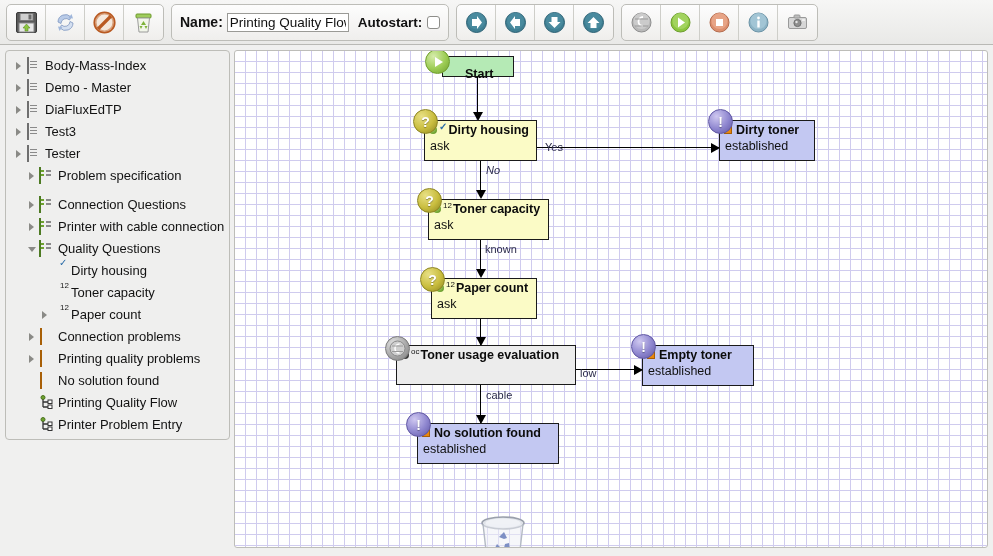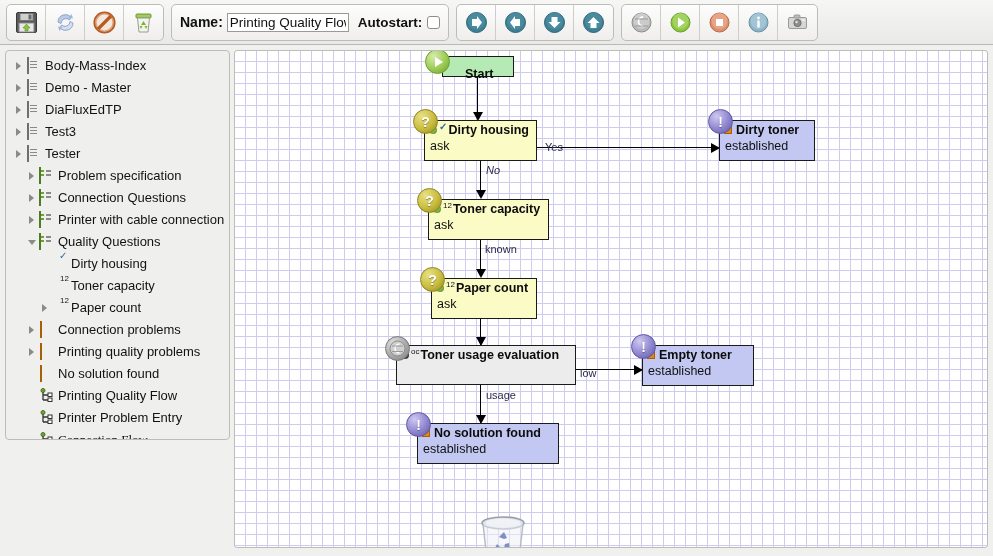--- a/index.html
+++ b/index.html
@@ -260,21 +260,21 @@
           <span class="ticon"><span class="ico-doc"></span></span>
           <span class="tlabel">Tester</span>
         </div>
         <div class="trow" style="padding-left: 19px;">
           <span class="tw">
             <span class="arrow closed"></span>
           </span>
           <span class="ticon"><span class="ico-qs"></span></span>
           <span class="tlabel">Problem specification</span>
         </div>
-        <div class="trow" style="padding-left: 19px;">
+        <div class="trow" style="padding-left: 19px; margin-top: 7px;">
           <span class="tw">
             <span class="arrow closed"></span>
           </span>
           <span class="ticon"><span class="ico-qs"></span></span>
           <span class="tlabel">Connection Questions</span>
         </div>
         <div class="trow" style="padding-left: 19px;">
           <span class="tw">
             <span class="arrow closed"></span>
           </span>
@@ -385,21 +385,21 @@
     <div class="arrowhead ah-right" style="left:399px;top:314px;"></div>
 
     <div class="edge" style="left:245px;top:334px;width:1.4px;height:38px;"></div>
     <div class="arrowhead ah-down" style="left:241px;top:364px;"></div>
 
     <div id="edgelabels">
         <div class="elabel" style="left: 310px; top: 90px;">Yes</div>
         <div class="elabel" style="left: 251px; top: 113px; font-style: italic;">No</div>
         <div class="elabel" style="left: 250px; top: 192px;">known</div>
         <div class="elabel" style="left: 345px; top: 316px;">low</div>
-        <div class="elabel" style="left: 251px; top: 338px;">usage</div>
+        <div class="elabel" style="left: 251px; top: 338px;">cable</div>
       </div>
     <div id="nodes">
         <div class="node" style="left: 207px; top: 5px; width: 72px; height: 21px; background: rgb(181, 234, 181); border-color: rgb(26, 26, 26);">
           <div style="position:absolute;left:-18px;top:-8px;">
             <div class="badge badge-start">
               <span class="tri"></span>
             </div>
           </div>
           <div class="ntitle" style="padding-left:22px;height:24px;align-items:flex-end;">
             <span>Start</span>

